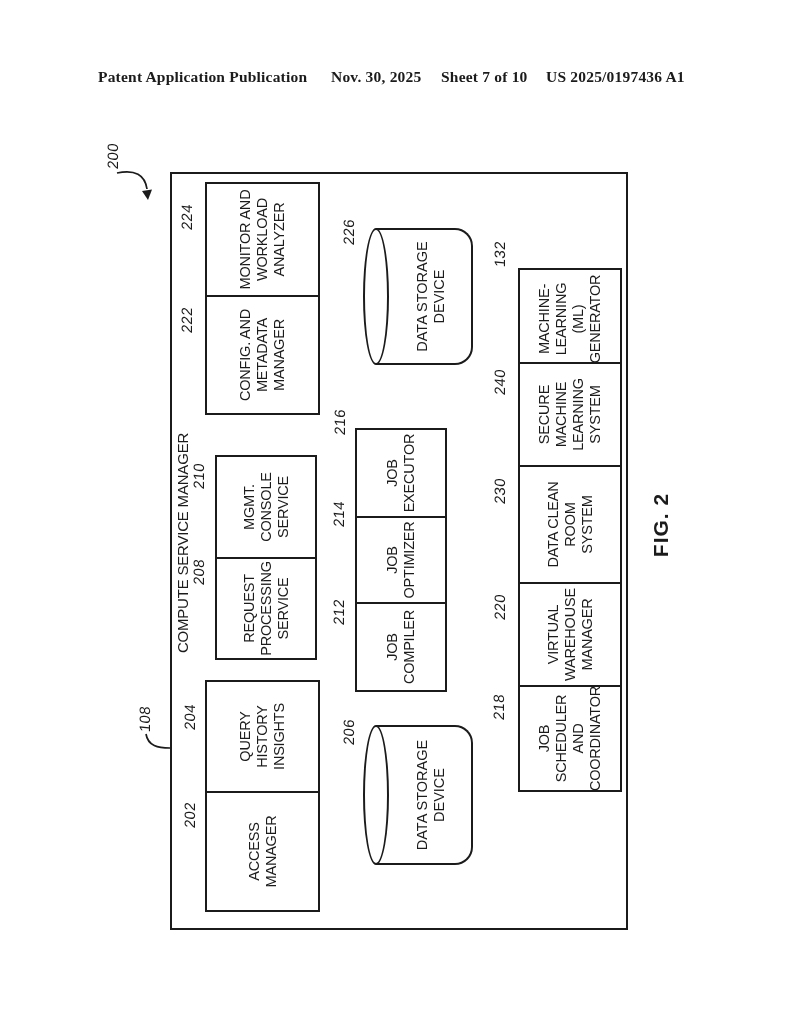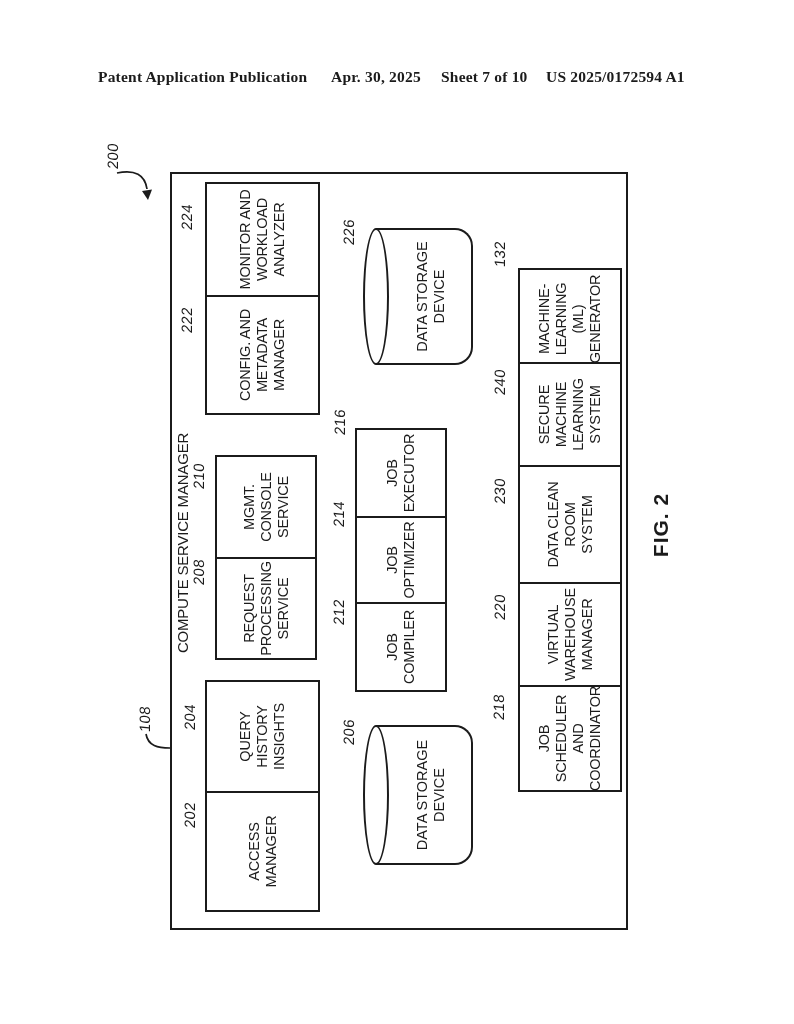--- a/index.html
+++ b/index.html
@@ -58,23 +58,23 @@
   .fig-label { position:absolute; left:330px; top:554px; width:160px; text-align:center;
                font-size:21px; font-weight:bold; letter-spacing:1px; white-space:nowrap; }
 </style>
 </head>
 <body>
 
 <div class="page">
 
   <div class="sheet-header">
     <span class="h-pub">Patent Application Publication</span>
-    <span class="h-date">Apr. 30, 2025</span>
+    <span class="h-date">Nov. 30, 2025</span>
     <span class="h-sheet">Sheet 7 of 10</span>
-    <span class="h-no">US 2025/0172594 A1</span>
+    <span class="h-no">US 2025/0197436 A1</span>
   </div>
 
   <div class="landscape">
 
     <svg class="overlay" viewBox="0 0 800 610" fill="none" stroke="#1b1b1b" stroke-width="1.7">
 
       <g>
         <line x1="140" y1="230" x2="140" y2="263"></line>
         <polygon points="140,224 135.2,236 144.8,236" fill="#1b1b1b" stroke="none"></polygon>
         <polygon points="140,269 135.2,257 144.8,257" fill="#1b1b1b" stroke="none"></polygon>

